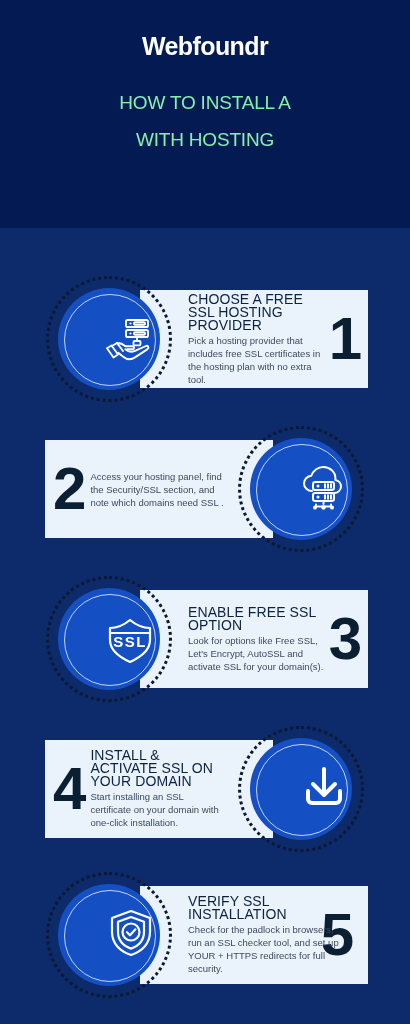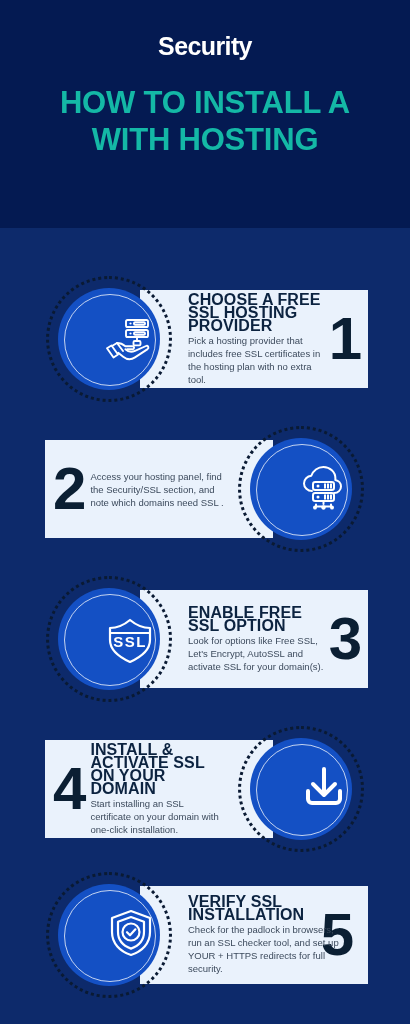--- a/index.html
+++ b/index.html
@@ -20,23 +20,23 @@
   }
   .logo {
     color:#ffffff;
     font-size:25px;
     font-weight:bold;
     letter-spacing:-0.6px;
     line-height:32px;
     margin-bottom:22px;
   }
   .headline {
-    color:#14b8a6;
-    font-size:31px;
-    font-weight:bold;
+    color:#86efac;
+    font-size:19px;
+    font-weight:normal;
     line-height:37px;
     letter-spacing:-0.2px;
     text-transform:uppercase;
   }
 
   
   .steps { position:relative; width:410px; height:796px; }
 
   .step { position:absolute; left:0; width:410px; height:150px; }
   .step-1 { top:36px; }
@@ -84,22 +84,22 @@
     background:#eaf2fc;
     display:flex;
     align-items:center;
   }
   .card.to-right { left:140px; width:228px; padding:0 8px 0 48px; }
   .card.to-left  { left:45px;  width:228px; padding:0 48px 0 8px; }
 
   .card-text { flex:1; }
   .card-title {
     color:#0c2340;
-    font-size:16px;
-    font-weight:bold;
+    font-size:14px;
+    font-weight:normal;
     line-height:13px;
     letter-spacing:0.1px;
     text-transform:uppercase;
     margin-bottom:2px;
   }
   .card-body {
     color:#3c4a5c;
     font-size:9.5px;
     line-height:13px;
   }
@@ -115,21 +115,21 @@
 
   
   .step-5 .card.to-right { padding-right:16px; }
   .step-5 .step-num { margin-left:-26px; }
   .step-5 .card-text { position:relative; z-index:3; }
 </style>
 </head>
 <body>
 
 <div class="header">
-  <div class="logo">Security</div>
+  <div class="logo">Webfoundr</div>
   <div class="headline">
     <div>HOW TO INSTALL A</div>
     <div>WITH HOSTING</div>
   </div>
 </div>
 
 <div class="steps">
 
   <div class="step step-1">
     <div class="card to-right">

